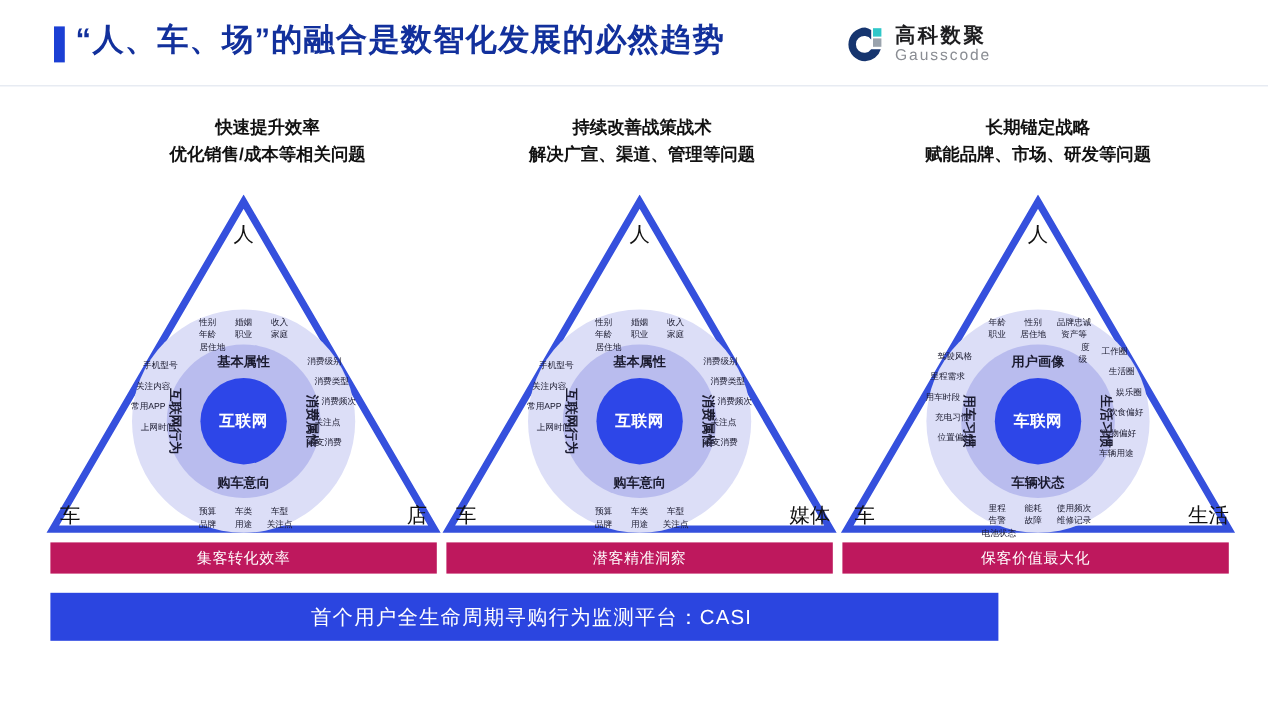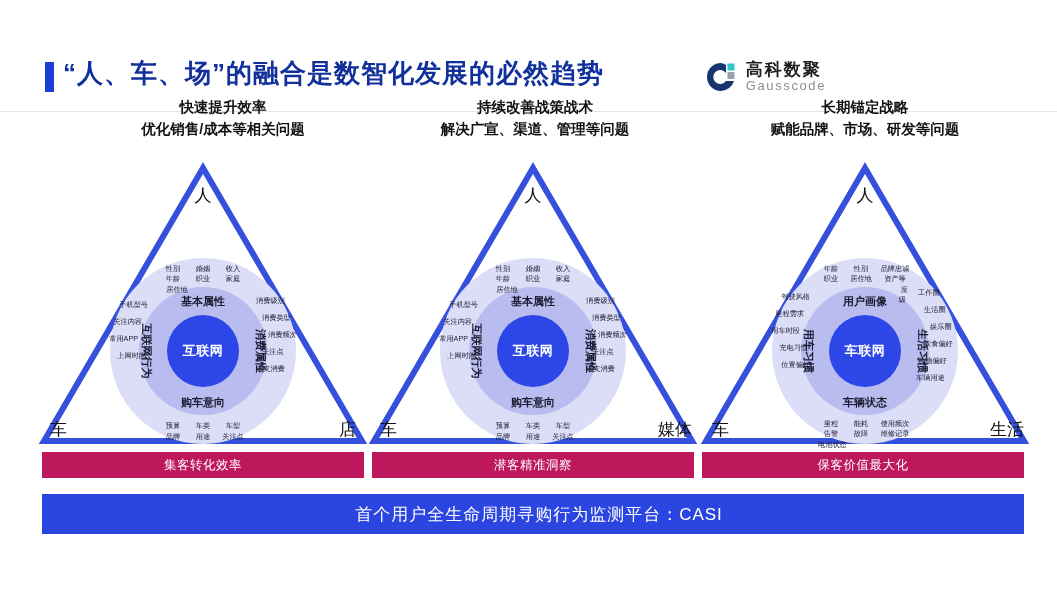--- a/index.html
+++ b/index.html
@@ -5,21 +5,21 @@
   * { box-sizing: border-box; margin: 0; padding: 0; }
   html, body {
     width: 1057px; height: 589px;
     background: #ffffff;
     font-family: "Liberation Sans", "DejaVu Sans", sans-serif;
     overflow: hidden;
   }
   .slide { position: relative; width: 1057px; height: 589px; background: #fff; }
 
   
-  .header { position: absolute; left: 0; top: 0; width: 844px; height: 72px; margin-top: 40px; }
+  .header { position: absolute; left: 0; top: 0; width: 844px; height: 72px; }
   .title-bar { position: absolute; left: 45px; top: 22px; width: 9px; height: 30px; background: #1b3fd4; }
   .title-text {
     position: absolute; left: 63px; top: 16px;
     font-size: 26px; font-weight: bold; color: #12309c; letter-spacing: 1px;
     white-space: nowrap;
   }
   .header-rule { position: absolute; left: 0; top: 71px; width: 1057px; height: 1px; background: #e2e6ef; }
 
   .logo { position: absolute; right: 18px; top: 16px; height: 42px; display: flex; align-items: center; gap: 8px; }
   .logo-mark { position: relative; width: 34px; height: 34px; flex: 0 0 34px; }
@@ -116,21 +116,21 @@
   
   .bar {
     position: absolute; height: 26px; background: #be185d;
     display: flex; align-items: center; justify-content: center;
     color: #fff; font-size: 12.5px; letter-spacing: .5px;
   }
   .bar1 { left: 42px; top: 452px; width: 322px; }
   .bar2 { left: 372px; top: 452px; width: 322px; }
   .bar3 { left: 702px; top: 452px; width: 322px; }
   .bar-wide {
-    position: absolute; left: 42px; top: 494px; width: 982px; height: 40px;
+    position: absolute; left: 42px; top: 494px; width: 790px; height: 40px;
     background: #2b45e0; display: flex; align-items: center; justify-content: center;
     color: #fff; font-size: 17px; letter-spacing: 1px; padding-left: 12px;
   }
 </style>
 </head>
 <body>
 
 <div class="slide">
 
   <div class="header">

